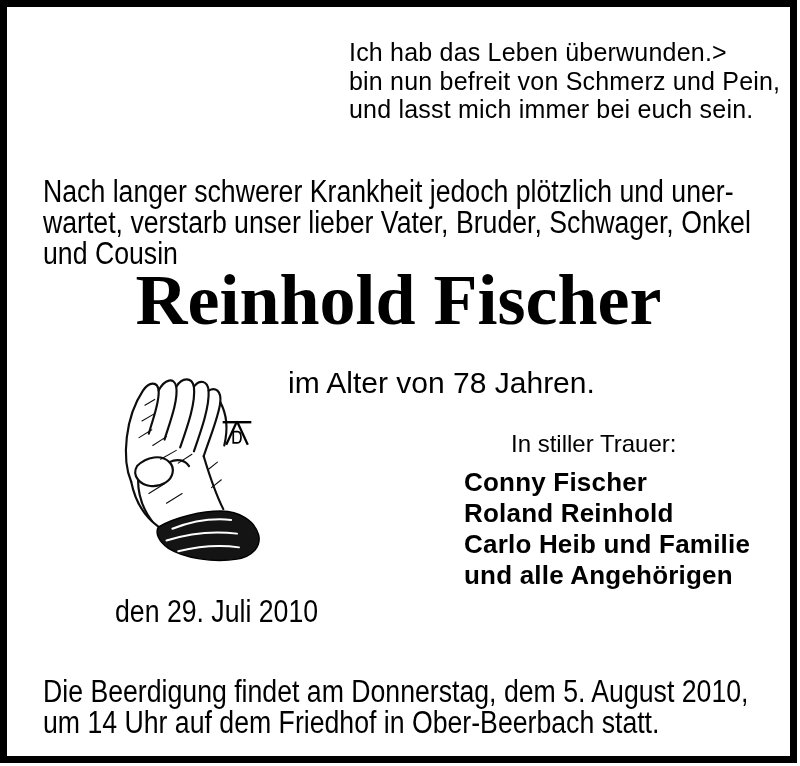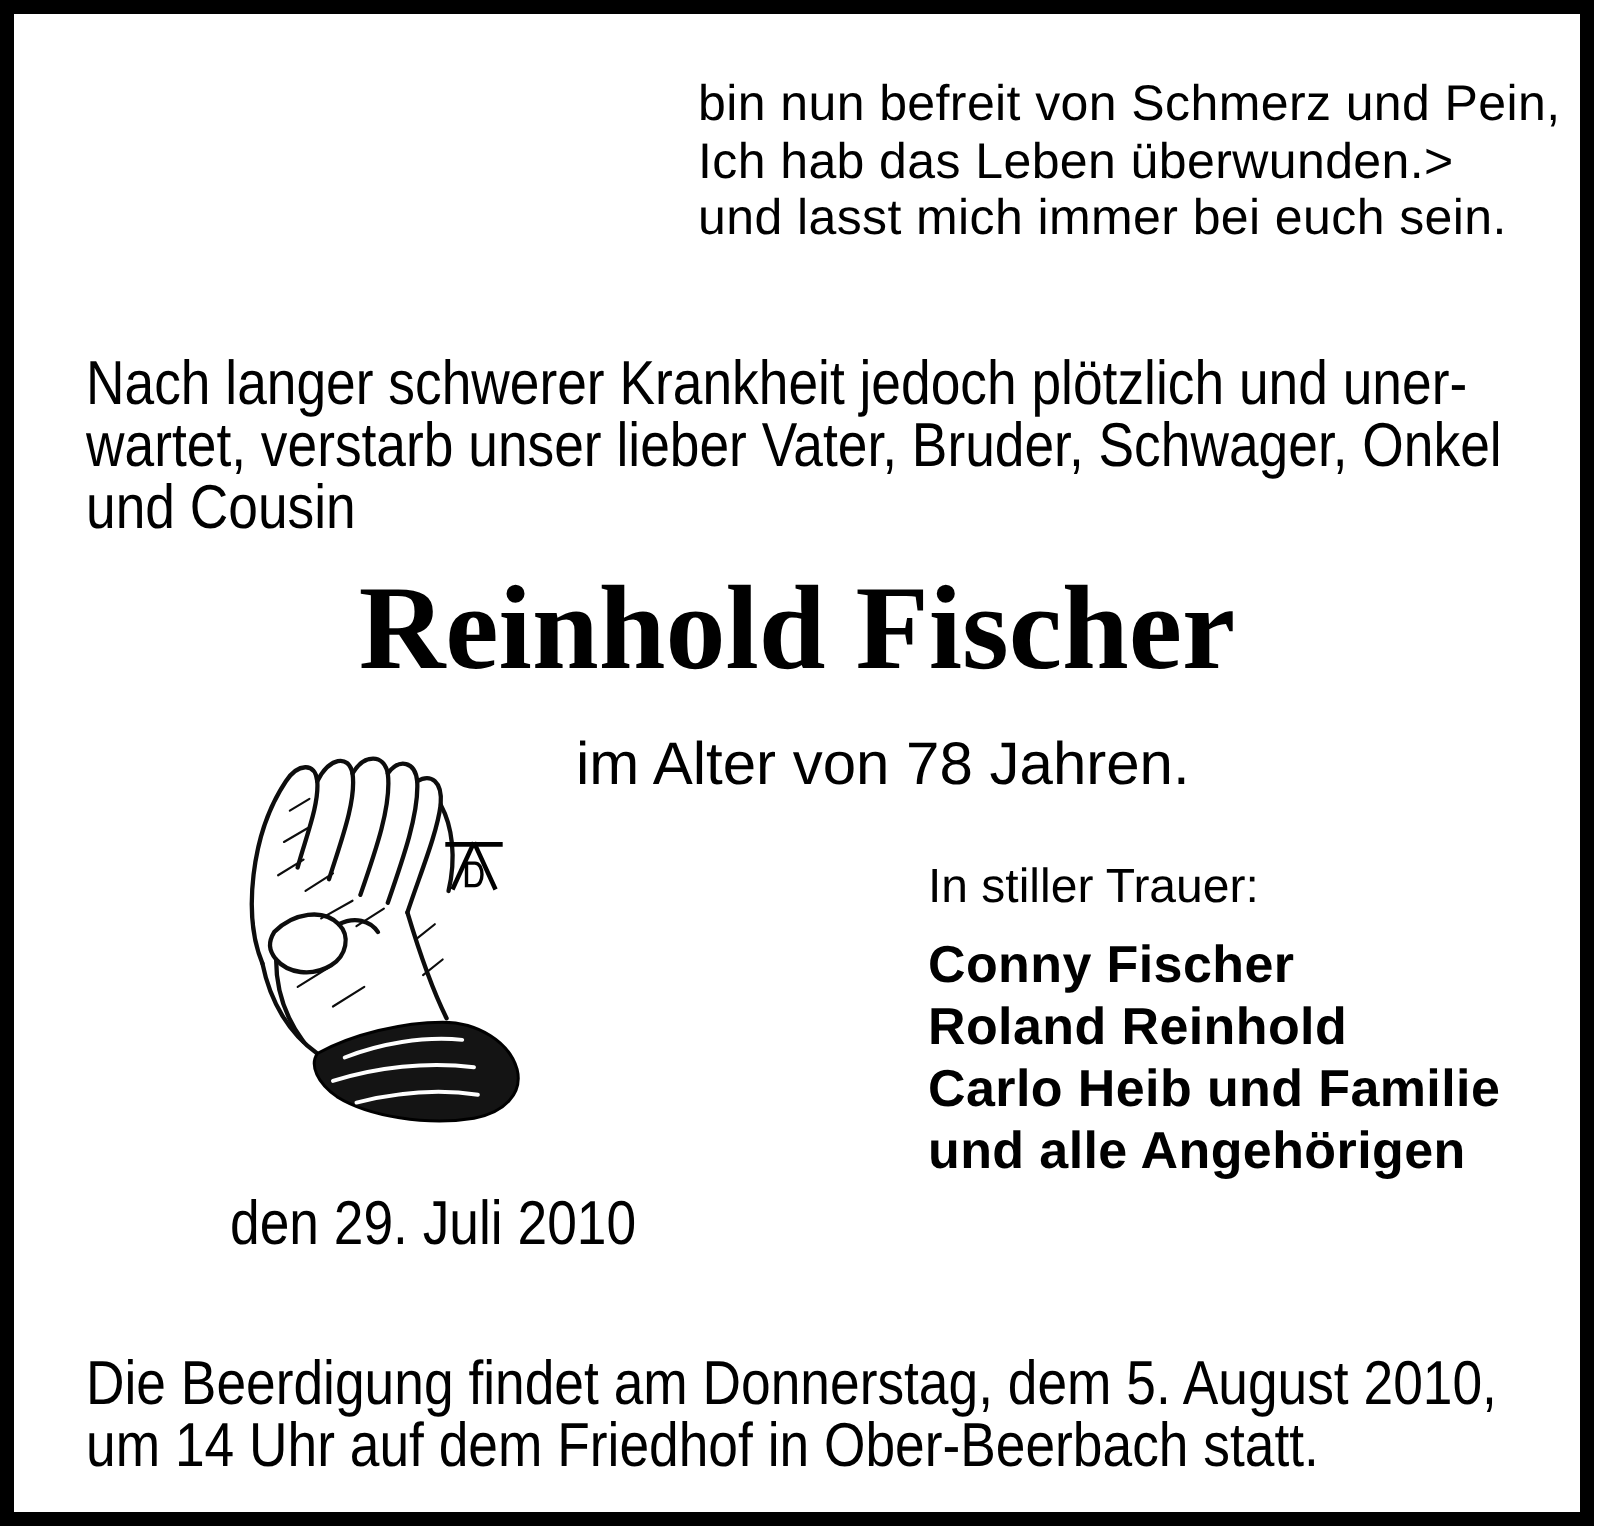--- a/index.html
+++ b/index.html
@@ -18,44 +18,44 @@
   .cond{transform:scaleX(0.86);transform-origin:0 0;white-space:nowrap;}
   .poem{
     position:absolute;left:349px;top:38px;
     font-size:25px;line-height:28.6px;letter-spacing:0.2px;
   }
   .intro{
     position:absolute;left:43px;top:176px;
     font-size:31px;line-height:31px;
   }
   .name{
-    position:absolute;left:0;top:270px;width:797px;text-align:center;
+    position:absolute;left:0;top:256px;width:797px;text-align:center;
     font-family:"Liberation Serif","DejaVu Serif",serif;
-    font-weight:bold;font-size:60px;line-height:88px;white-space:nowrap;
+    font-weight:bold;font-size:72px;line-height:88px;white-space:nowrap;
   }
   .age{position:absolute;left:288px;top:366px;font-size:30px;line-height:34px;}
   .hands{position:absolute;left:108px;top:372px;width:162px;height:192px;}
   .monogram{position:absolute;left:222px;top:419px;width:30px;height:27px;}
   .mourning{position:absolute;left:464px;top:429px;}
-  .mourning .hdr{font-size:24px;line-height:30px;margin-bottom:8px;}
+  .mourning .hdr{font-size:24px;line-height:30px;margin-bottom:8px;margin-left:47px;}
   .mourning .nm{font-size:26px;font-weight:bold;line-height:31px;letter-spacing:0.2px;}
   .address{position:absolute;left:43px;top:596px;font-size:31px;line-height:31px;}
   .dateline{position:absolute;left:115px;top:596px;font-size:31px;line-height:31px;}
   .funeral{position:absolute;left:43px;top:676px;font-size:31px;line-height:31px;}
 </style>
 </head>
 <body>
 
 <div class="page">
 
   <div class="frame"></div>
 
   <div class="poem">
+    <span class="line">Ich hab das Leben überwunden.&gt;</span>
     <span class="line">bin nun befreit von Schmerz und Pein,</span>
-    <span class="line">Ich hab das Leben überwunden.&gt;</span>
     <span class="line">und lasst mich immer bei euch sein.</span>
   </div>
 
   <div class="intro">
     <span class="line cond">Nach langer schwerer Krankheit jedoch plötzlich und uner-</span>
     <span class="line cond">wartet, verstarb unser lieber Vater, Bruder, Schwager, Onkel</span>
     <span class="line cond">und Cousin</span>
   </div>
 
   <div class="name">Reinhold Fischer</div>

